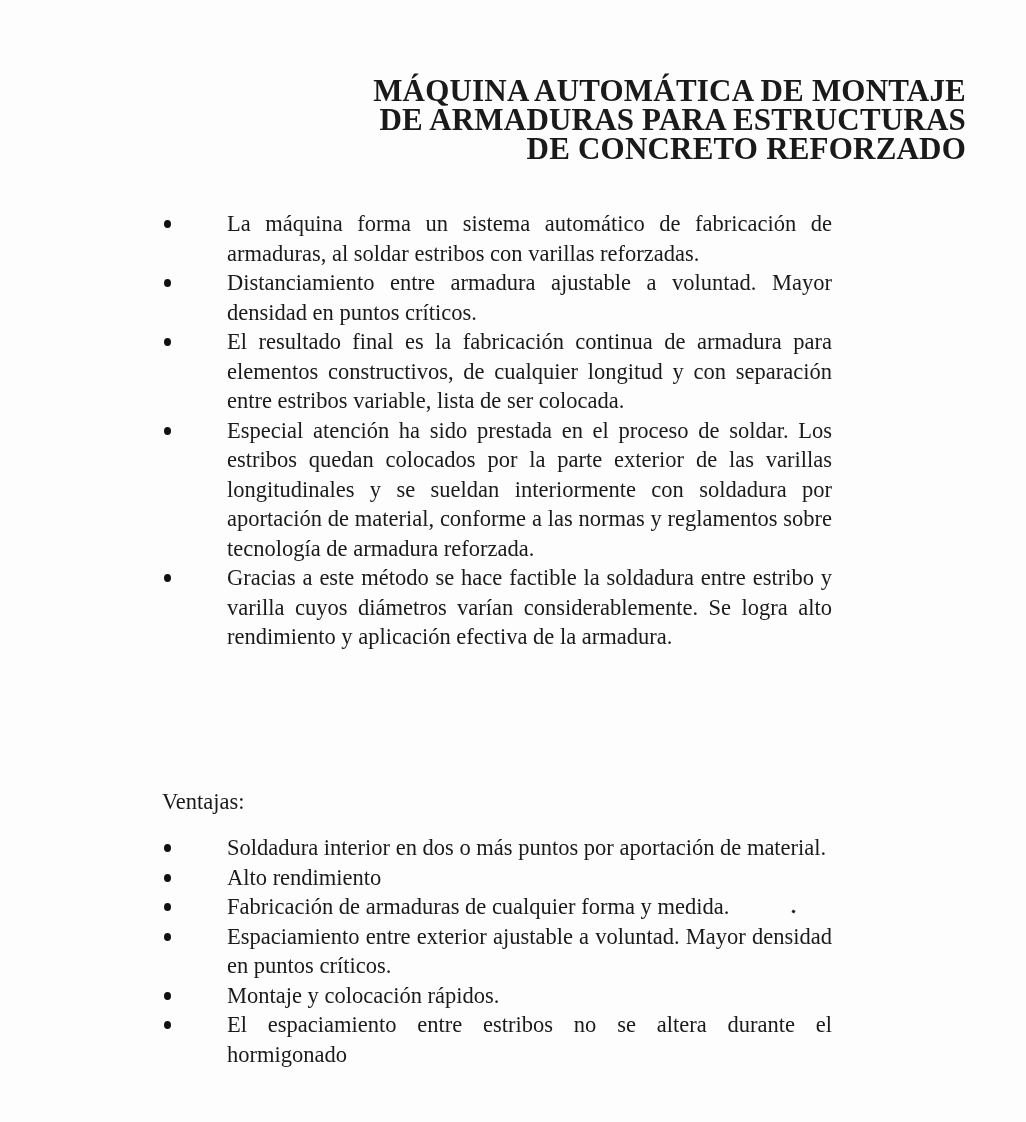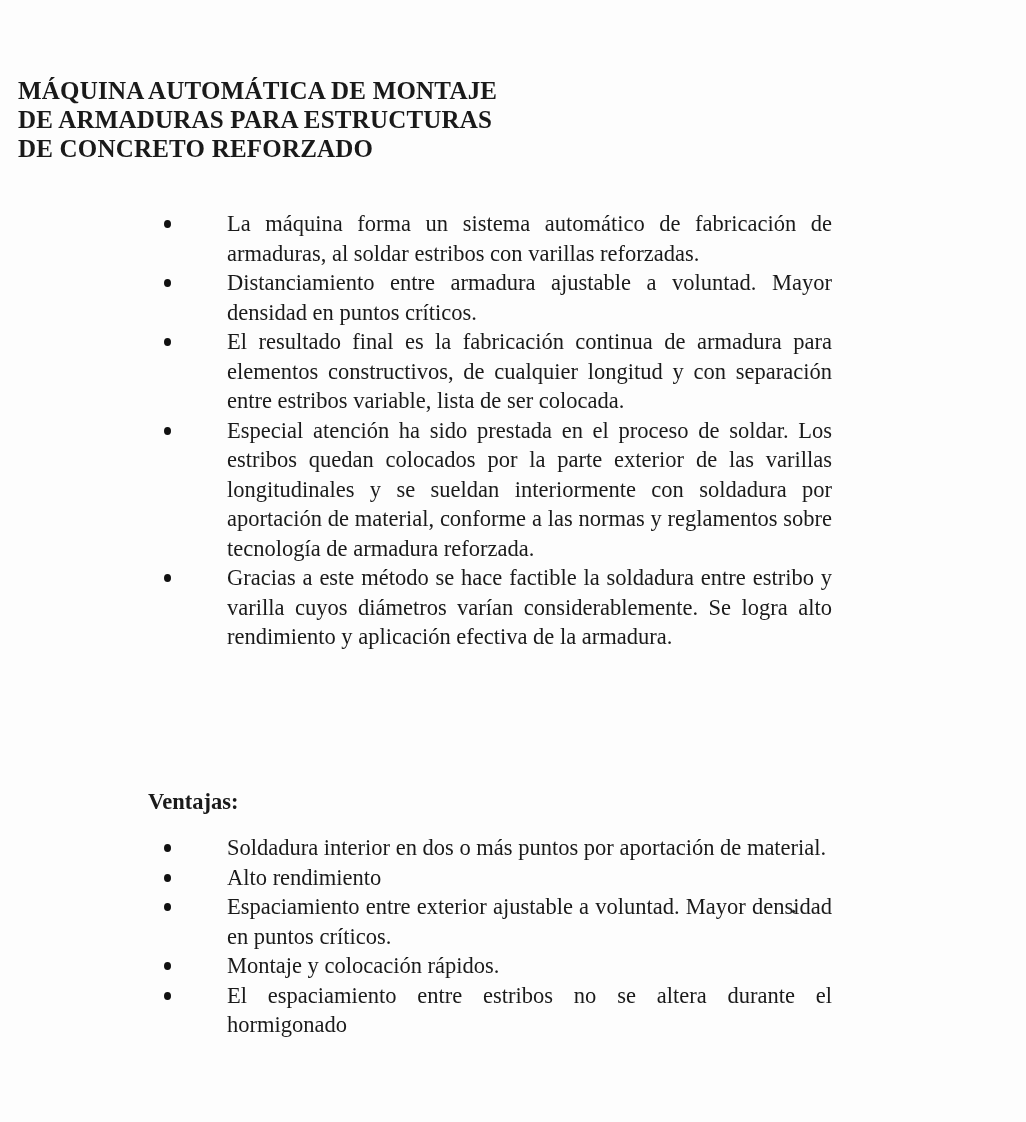--- a/index.html
+++ b/index.html
@@ -20,26 +20,25 @@
       left: 0; top: 0;
       width: 1026px;
       height: 1122px;
       background: #fdfdfd;
     }
     .title {
       position: absolute;
       left: 0;
       top: 76px;
       width: 966px;
-      text-align: left;
+      text-align: right;
       font-weight: bold;
-      font-size: 25px;
+      font-size: 31px;
       line-height: 29px;
       letter-spacing: 0.2px;
-      margin-left: 18px;
     }
     .title div { white-space: nowrap; }
     .list {
       position: absolute;
       left: 148px;
       width: 668px;
       margin: 16px;
       padding: 0;
       list-style: none;
     }
@@ -57,23 +56,23 @@
       top: 11px;
       width: 7px;
       height: 8px;
       border-radius: 50%;
       background: #111;
     }
     .item-text { display: block; }
     .list-main { top: 193px; }
     .section-heading {
       position: absolute;
-      left: 148px;
+      left: 162px;
       top: 787px;
-      font-weight: bold;
+      font-weight: normal;
       font-size: 22.5px;
       line-height: 29px;
     }
     .list-advantages { top: 817px; }
     .mark {
       position: absolute;
       width: 3px;
       height: 3px;
       background: #222;
       transform: rotate(30deg);
@@ -119,20 +118,24 @@
     <li class="item">
       <span class="bullet"></span>
       <span class="item-text">Soldadura interior en dos o más puntos por aportación de material.</span>
     </li>
     <li class="item">
       <span class="bullet"></span>
       <span class="item-text">Alto rendimiento</span>
     </li>
     <li class="item">
       <span class="bullet"></span>
+      <span class="item-text">Fabricación de armaduras de cualquier forma y medida.</span>
+    </li>
+    <li class="item">
+      <span class="bullet"></span>
       <span class="item-text">Espaciamiento entre exterior ajustable a voluntad. Mayor densidad en puntos críticos.</span>
     </li>
     <li class="item">
       <span class="bullet"></span>
       <span class="item-text">Montaje y colocación rápidos.</span>
     </li>
     <li class="item">
       <span class="bullet"></span>
       <span class="item-text">El espaciamiento entre estribos no se altera durante el hormigonado</span>
     </li>

